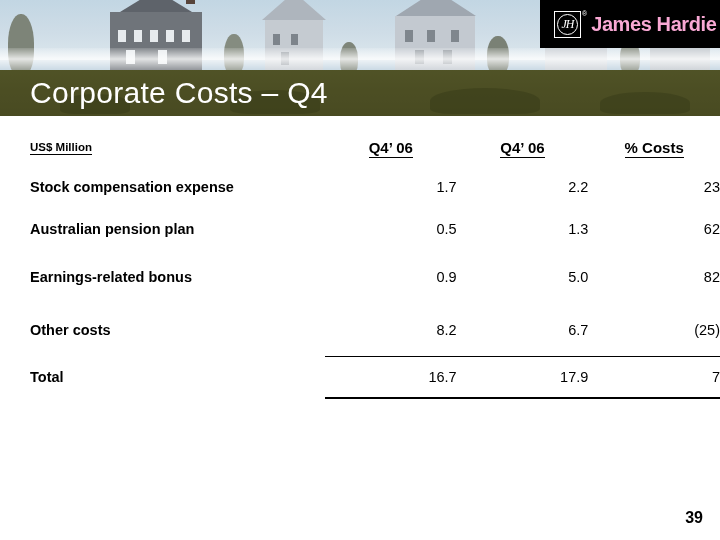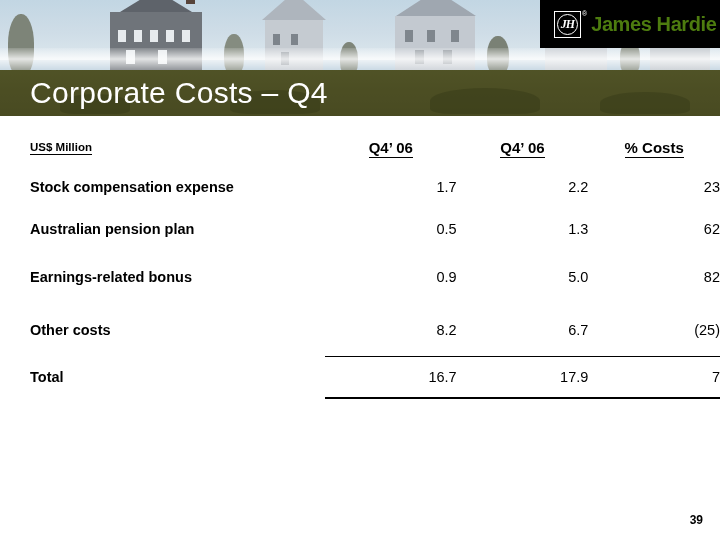--- a/index.html
+++ b/index.html
@@ -106,35 +106,35 @@
     border-radius: 50%;
     box-sizing: border-box;
     display: flex;
     align-items: center;
     justify-content: center;
   }
   #logo-mark .jh {
     color: #ffffff;
     font-family: "Liberation Serif", serif;
     font-style: italic;
-    font-weight: bold;
+    font-weight: normal;
     font-size: 12px;
     line-height: 1;
     letter-spacing: -1px;
   }
   #logo-reg {
     color: #ffffff;
     font-size: 7px;
     line-height: 1;
     align-self: flex-start;
     margin-top: 10px;
     margin-left: 1px;
   }
   #logo-text {
-    color: #4d7c0f;
+    color: #f9a8d4;
     font-family: "Liberation Sans", sans-serif;
     font-weight: bold;
     font-size: 20px;
     letter-spacing: -0.4px;
     margin-left: 4px;
     white-space: nowrap;
   }
 
   
   #slide-title {
@@ -221,21 +221,21 @@
   .rule-spacer { height: 1.4px; }
 
   tr.total-row td { height: 40px; }
 
   
   #page-number {
     position: absolute;
     right: 17px;
     bottom: 13px;
     font-family: "Liberation Sans", sans-serif;
-    font-size: 12px;
+    font-size: 16px;
     font-weight: bold;
     color: #000;
   }
 </style>
 </head>
 <body>
 
 <div id="banner">
   <div class="sky"></div>
 

